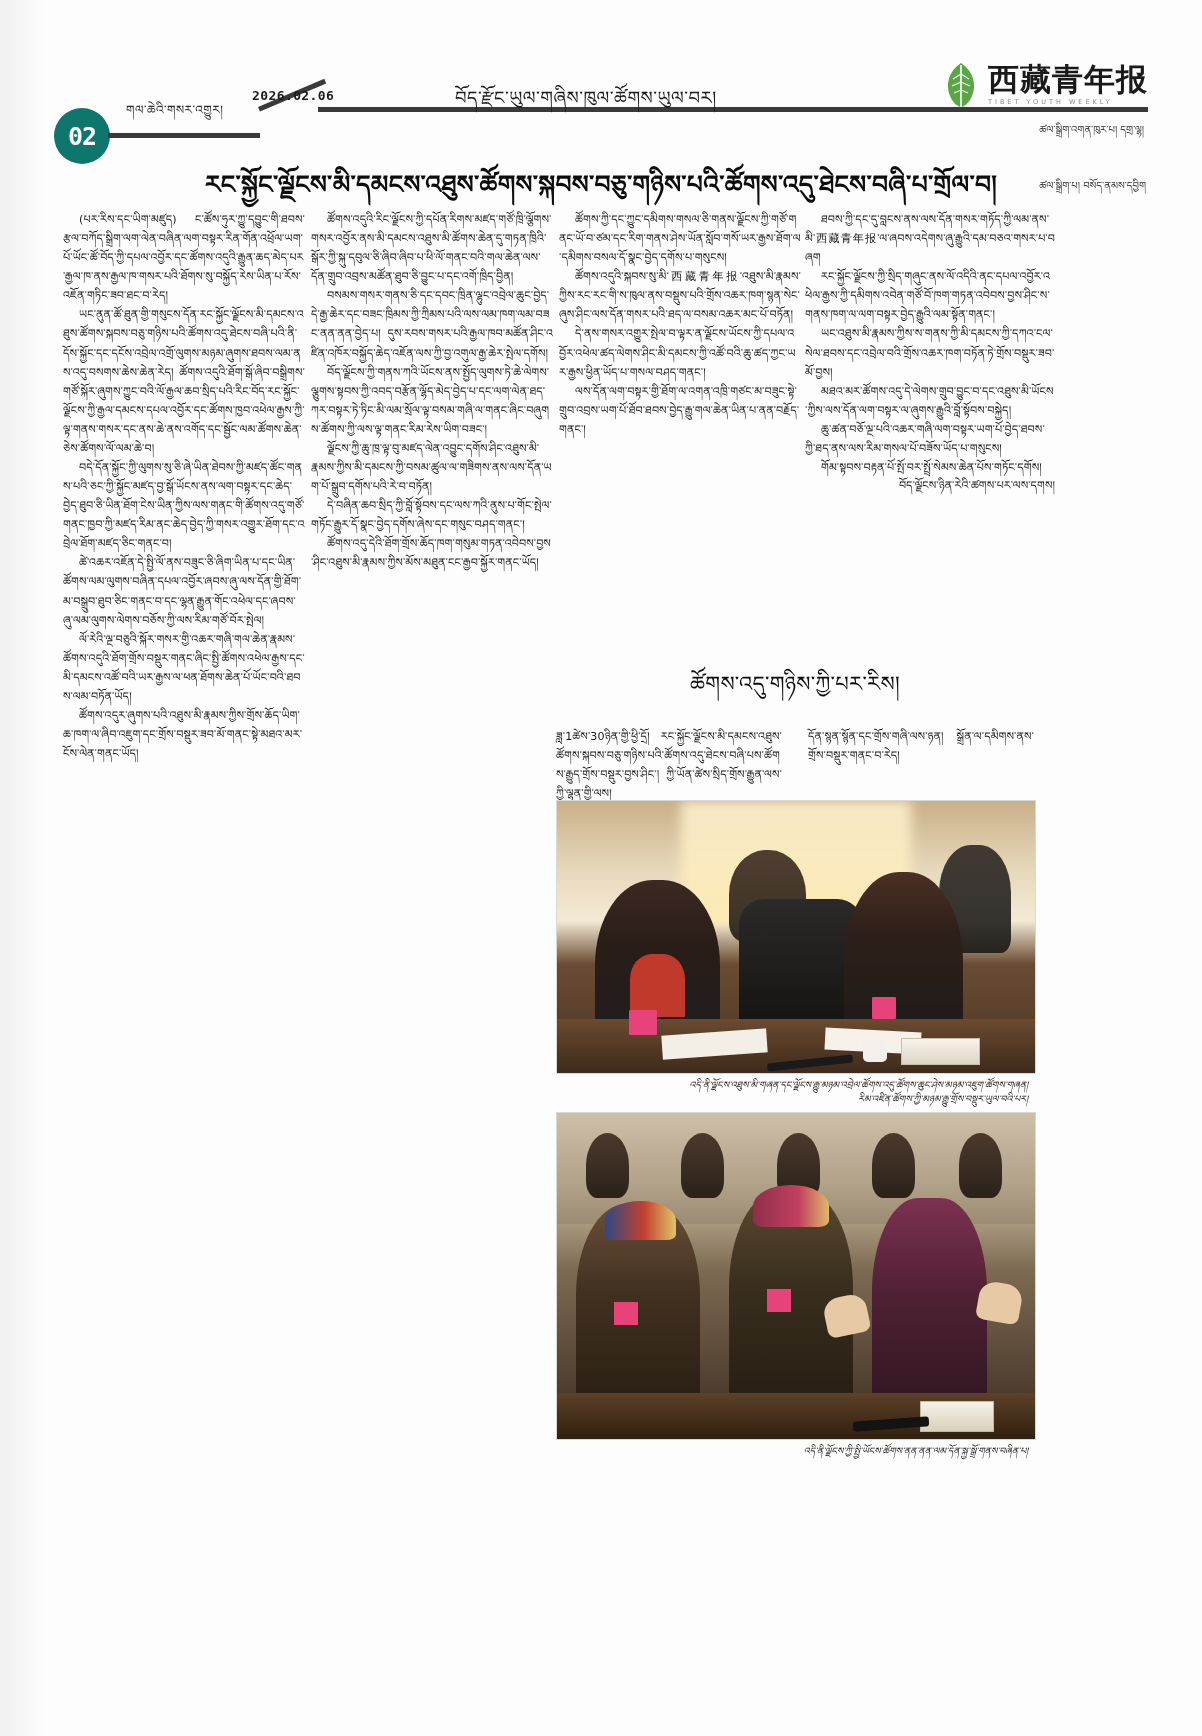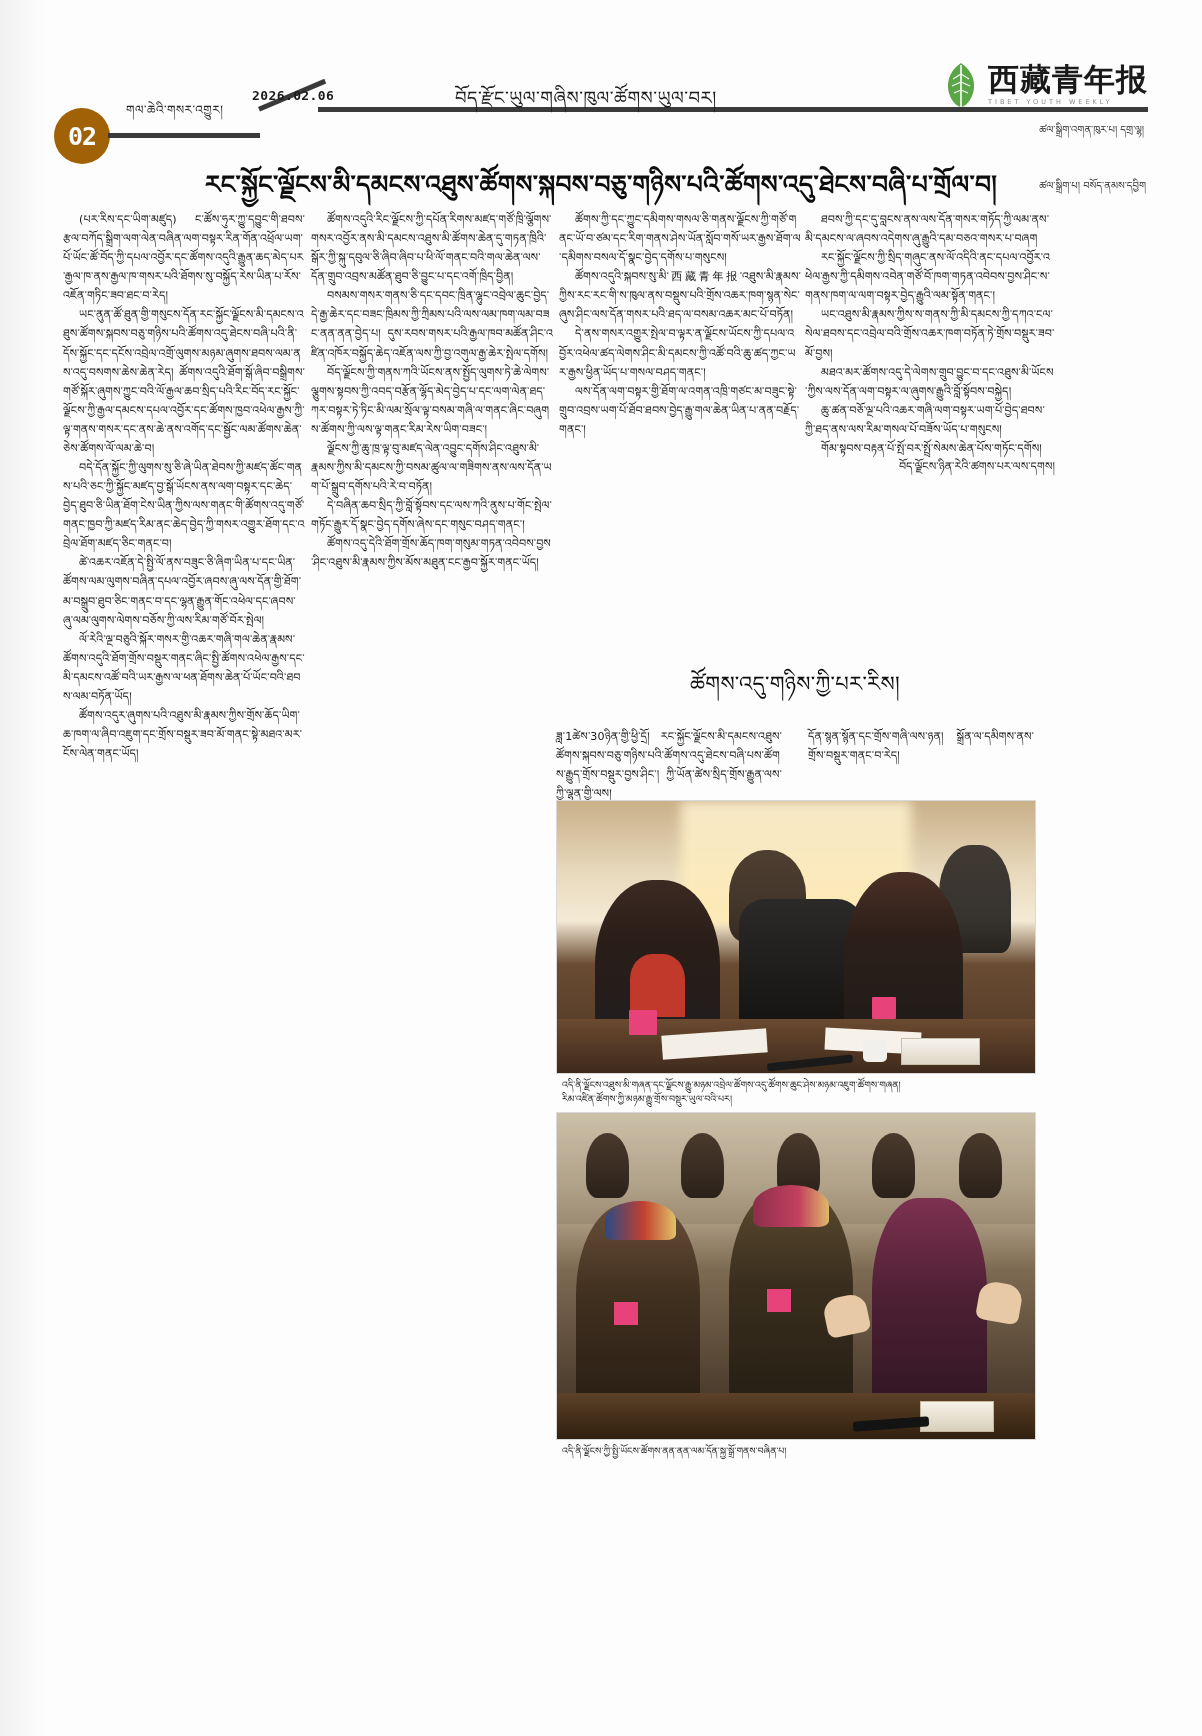--- a/index.html
+++ b/index.html
@@ -15,21 +15,21 @@
     background:#fdfdfd;
   }
 
   
   .masthead{
     position:absolute;left:0;top:0;width:1202px;height:160px;
   }
   .pagenum-circle{
     position:absolute;left:54px;top:108px;
     width:56px;height:56px;border-radius:50%;
-    background:#a16207;color:#fff;
+    background:#0f766e;color:#fff;
     display:flex;align-items:center;justify-content:center;
     font-family:"DejaVu Sans Mono","Liberation Mono",monospace;
     font-weight:bold;font-size:25px;letter-spacing:-1px;
   }
   .rule-left{
     position:absolute;left:108px;top:133px;width:152px;height:5px;background:#3a3a3a;
   }
   .rule-diag{
     position:absolute;left:258px;top:107px;width:62px;height:31px;
   }
@@ -122,21 +122,21 @@
   .photo1{top:800px;}
   .photo2{top:1112px;}
   .photo{
     width:478px;border:1px solid #d8d8d8;display:block;
     position:relative;overflow:hidden;
   }
   .photo1 .photo{height:272px;}
   .photo2 .photo{height:326px;}
   .caption{
     font-size:9.4px;line-height:1.5;color:#1b1b1b;
-    text-align:left;padding:4px 6px 0 6px;
+    text-align:right;padding:4px 6px 0 6px;font-style:italic;
   }
 
   
   .p1{
     background:
       linear-gradient(180deg,#c9b089 0%,#e7d9bc 26%,#f4ead4 44%,#6a4c33 60%,#4a3322 100%);
   }
   .p1 .win{
     position:absolute;left:26%;top:0;width:48%;height:46%;
     background:linear-gradient(180deg,#fff3d2,#ffe9ae);
@@ -345,21 +345,21 @@
       <div class="tib">
         <p class="indent">ཚོགས་ཀྱི་དང་ཀྱུང་དམིགས་གསལ་ཅི་གནས་ལྗོངས་ཀྱི་གཙོ་གནང་ཡོ་བ་ཙམ་དང་རིག་གནས་ཤེས་ཡོན་སློབ་གསོ་ཡར་རྒྱས་ཐོག་ལ་དམིགས་བསལ་དོ་སྣང་བྱེད་དགོས་པ་གསུངས།</p>
         <p class="indent">ཚོགས་འདུའི་སྐབས་སུ་མི་西藏青年报་འཐུས་མི་རྣམས་ཀྱིས་རང་རང་གི་ས་ཁུལ་ནས་བསྡུས་པའི་གྲོས་འཆར་ཁག་སྙན་སེང་ཞུས་ཤིང་ལས་དོན་གསར་པའི་ཐད་ལ་བསམ་འཆར་མང་པོ་བཏོན།</p>
         <p class="indent">དེ་ནས་གསར་འགྱུར་སྤེལ་བ་ལྟར་ན་ལྗོངས་ཡོངས་ཀྱི་དཔལ་འབྱོར་འཕེལ་ཚད་ལེགས་ཤིང་མི་དམངས་ཀྱི་འཚོ་བའི་ཆུ་ཚད་ཀྱང་ཡར་རྒྱས་ཕྱིན་ཡོད་པ་གསལ་བཤད་གནང་།</p>
         <p class="indent">ལས་དོན་ལག་བསྟར་གྱི་ཐོག་ལ་འགན་འཁྲི་གཙང་མ་བཟུང་སྟེ་གྲུབ་འབྲས་ཡག་པོ་ཐོབ་ཐབས་བྱེད་རྒྱུ་གལ་ཆེན་ཡིན་པ་ནན་བརྗོད་གནང་།</p>
       </div>
     </div>
 
     <div class="col col4">
       <div class="tib">
-        <p class="indent">ཐབས་ཀྱི་དང་དུ་བླངས་ནས་ལས་དོན་གསར་གཏོད་ཀྱི་ལམ་ནས་མི་དམངས་ལ་ཞབས་འདེགས་ཞུ་རྒྱུའི་དམ་བཅའ་གསར་པ་བཞག</p>
+        <p class="indent">ཐབས་ཀྱི་དང་དུ་བླངས་ནས་ལས་དོན་གསར་གཏོད་ཀྱི་ལམ་ནས་མི་西藏青年报་ལ་ཞབས་འདེགས་ཞུ་རྒྱུའི་དམ་བཅའ་གསར་པ་བཞག</p>
         <p class="indent">རང་སྐྱོང་ལྗོངས་ཀྱི་སྲིད་གཞུང་ནས་ལོ་འདིའི་ནང་དཔལ་འབྱོར་འཕེལ་རྒྱས་ཀྱི་དམིགས་འབེན་གཙོ་བོ་ཁག་གཏན་འབེབས་བྱས་ཤིང་ས་གནས་ཁག་ལ་ལག་བསྟར་བྱེད་རྒྱུའི་ལམ་སྟོན་གནང་།</p>
         <p class="indent">ཡང་འཐུས་མི་རྣམས་ཀྱིས་ས་གནས་ཀྱི་མི་དམངས་ཀྱི་དཀའ་ངལ་སེལ་ཐབས་དང་འབྲེལ་བའི་གྲོས་འཆར་ཁག་བཏོན་ཏེ་གྲོས་བསྡུར་ཟབ་མོ་བྱས།</p>
         <p class="indent">མཐའ་མར་ཚོགས་འདུ་དེ་ལེགས་གྲུབ་བྱུང་བ་དང་འཐུས་མི་ཡོངས་ཀྱིས་ལས་དོན་ལག་བསྟར་ལ་ཞུགས་རྒྱུའི་བློ་སྟོབས་བསྐྱེད།</p>
         <p class="indent">ཆུ་ཚན་བཅོ་ལྔ་པའི་འཆར་གཞི་ལག་བསྟར་ཡག་པོ་བྱེད་ཐབས་ཀྱི་ཐད་ནས་ལས་རིམ་གསལ་པོ་བཟོས་ཡོད་པ་གསུངས།</p>
         <p class="indent">གོམ་སྟབས་བརྟན་པོ་སྤོ་བར་སྤྲོ་སེམས་ཆེན་པོས་གཏོང་དགོས།</p>
         <p class="byline">བོད་ལྗོངས་ཉིན་རེའི་ཚགས་པར་ལས་དགས།</p>
       </div>
     </div>
 
   </div>

